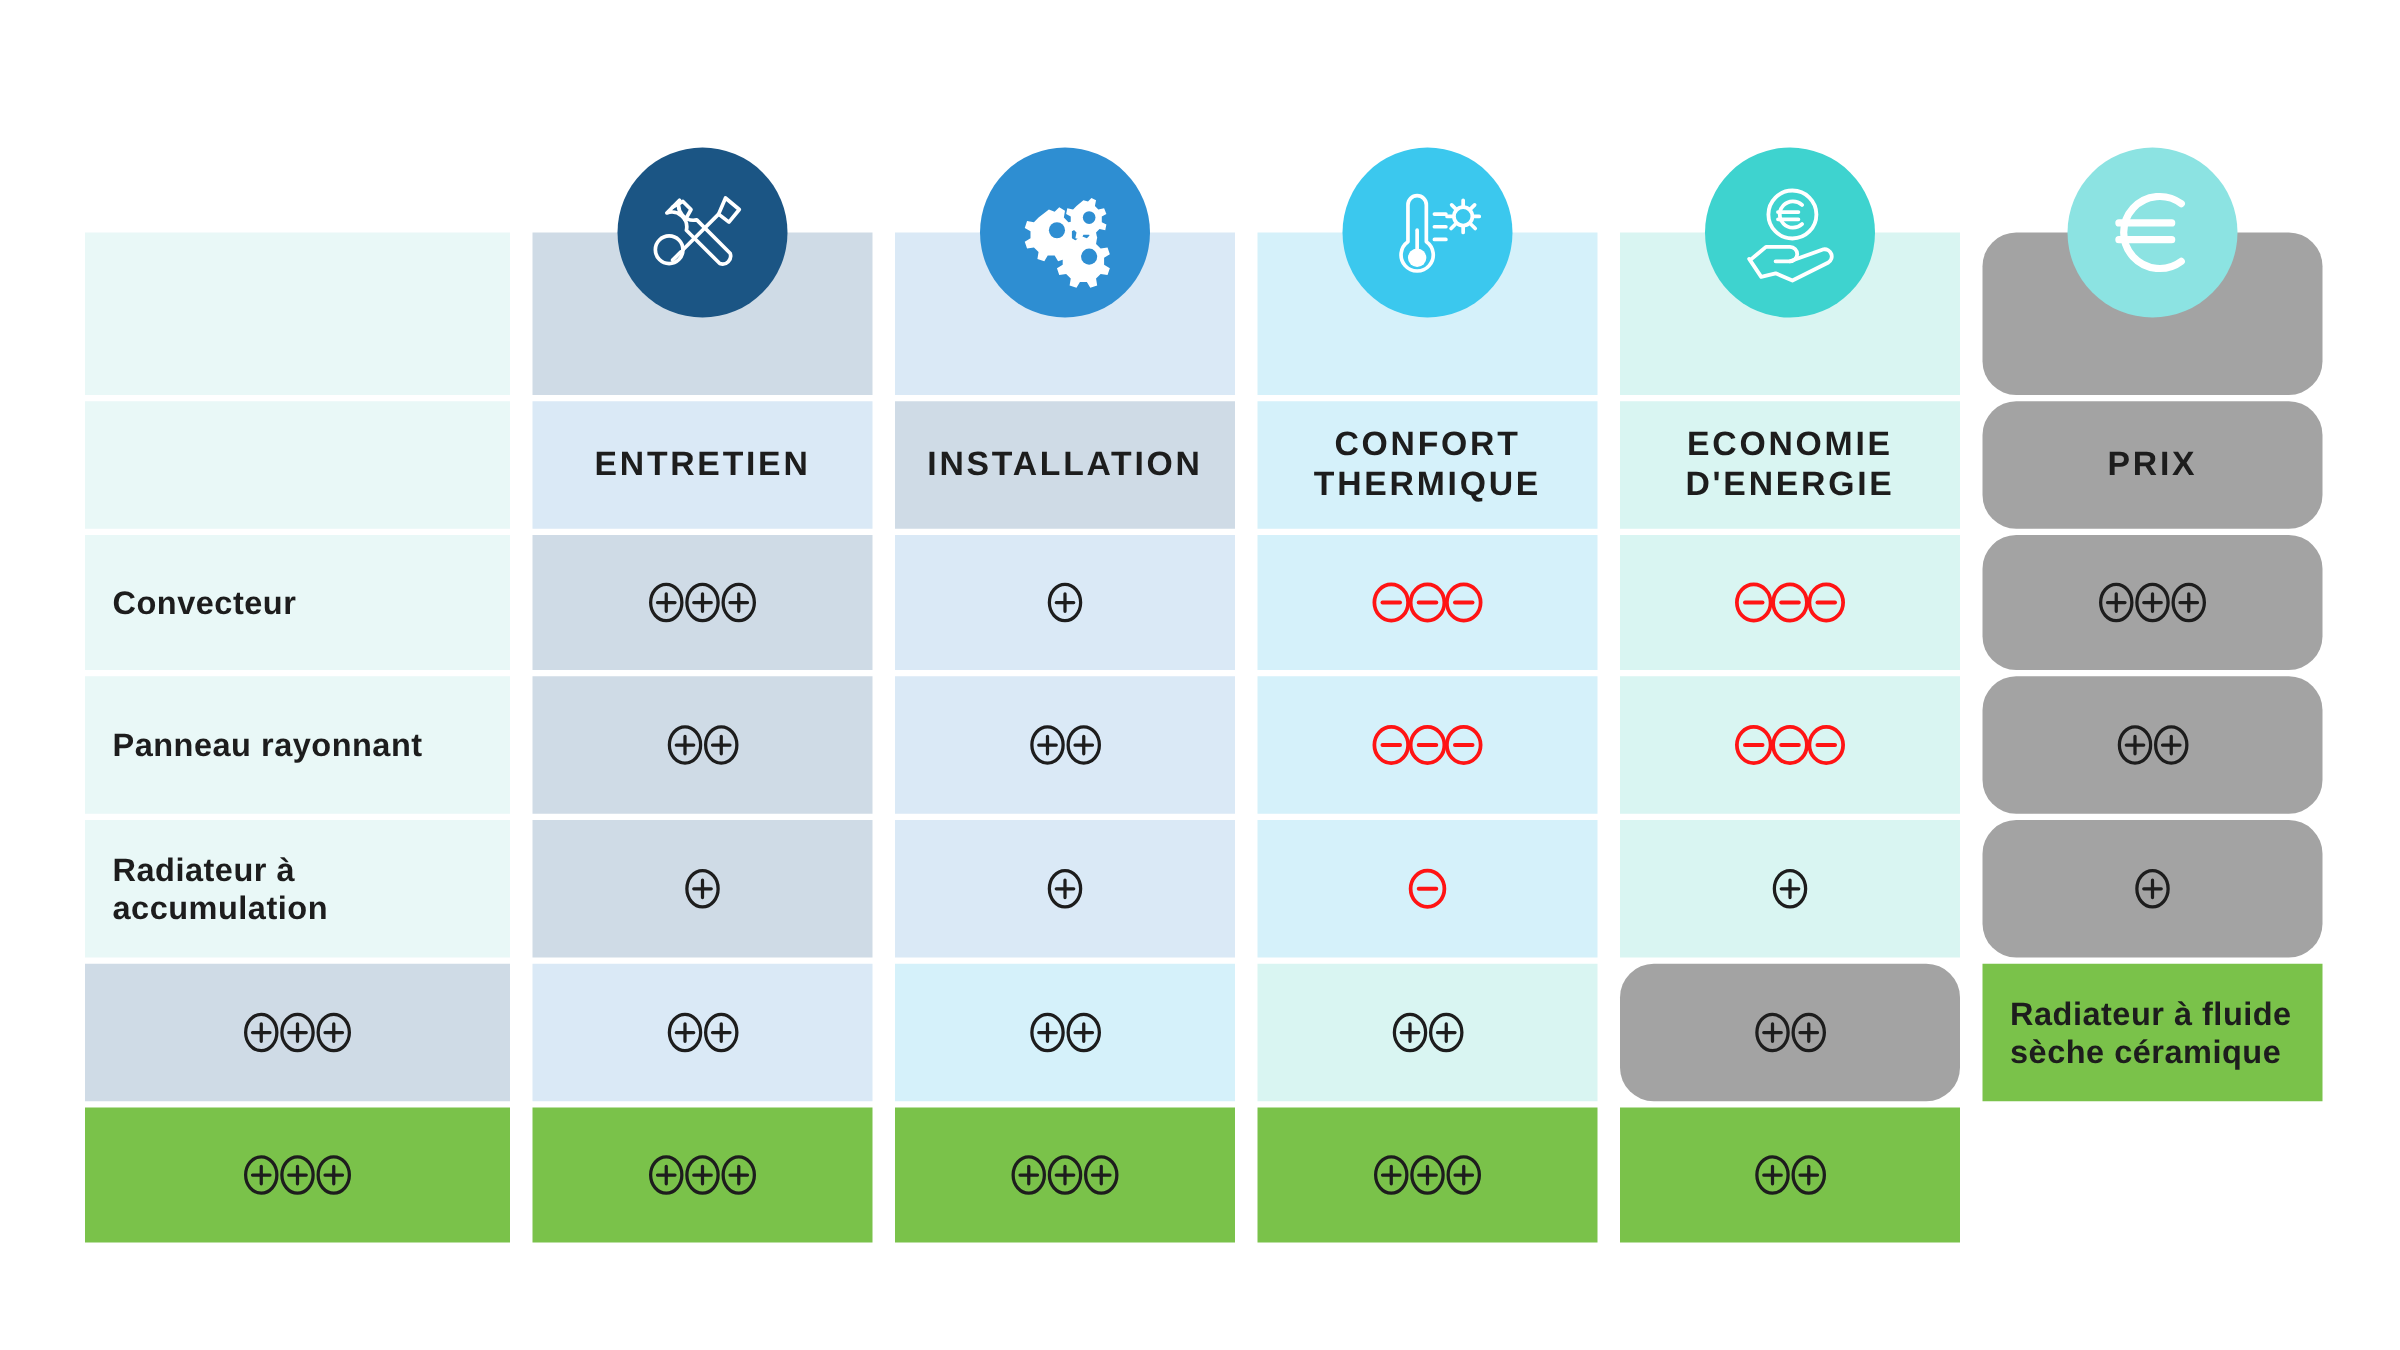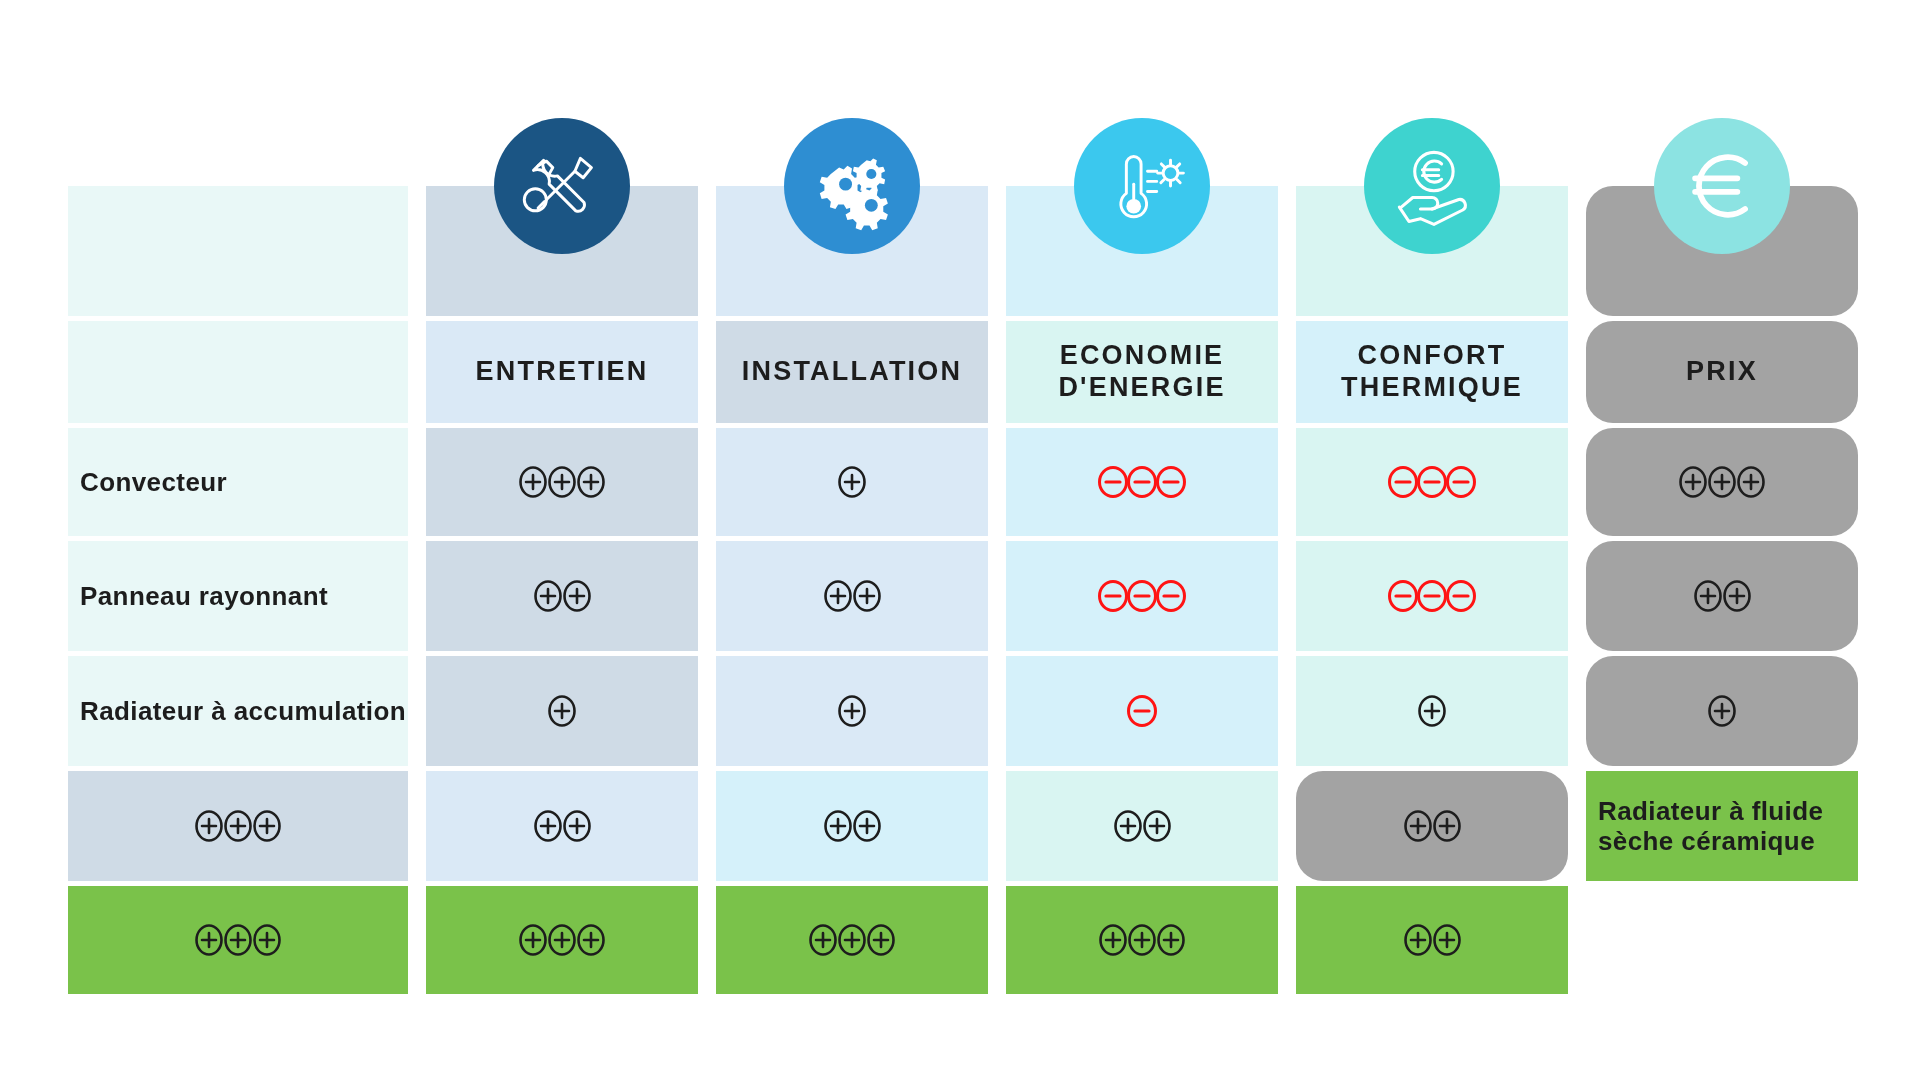--- a/index.html
+++ b/index.html
@@ -35,21 +35,21 @@
     box-sizing: border-box;
     display: flex;
     align-items: center;
     justify-content: center;
     position: relative;
   }
 
   
   .labelcell {
     justify-content: flex-start;
-    padding-left: 12px;
+    padding-left: 22px;
     background: #e9f8f7;
     color: #1d1d1d;
     font-size: 26px;
     font-weight: bold;
     line-height: 1.17;
     letter-spacing: 0.4px;
   }
   .labelcell.blank { background: #e9f8f7; }
   .labelcell.head  { background: #e9f8f7; }
 
@@ -175,26 +175,26 @@
           </svg>
         </div>
       </div>
       <div class="cell labelcell head"></div>
       <div class="cell c2">
         <div class="headtext">ENTRETIEN</div>
       </div>
       <div class="cell c1">
         <div class="headtext">INSTALLATION</div>
       </div>
+      <div class="cell c3">
+        <div class="headtext">CONFORT THERMIQUE</div>
+      </div>
       <div class="cell c4">
         <div class="headtext">ECONOMIE D'ENERGIE</div>
       </div>
-      <div class="cell c3">
-        <div class="headtext">CONFORT THERMIQUE</div>
-      </div>
       <div class="cell c5">
         <div class="headtext">PRIX</div>
       </div>
       <div class="cell labelcell">
         <span>Convecteur</span>
       </div>
       <div class="cell c1">
         <div class="ratings">
           <span class="sym">
             <svg width="36" height="36" viewBox="0 0 36 36">

